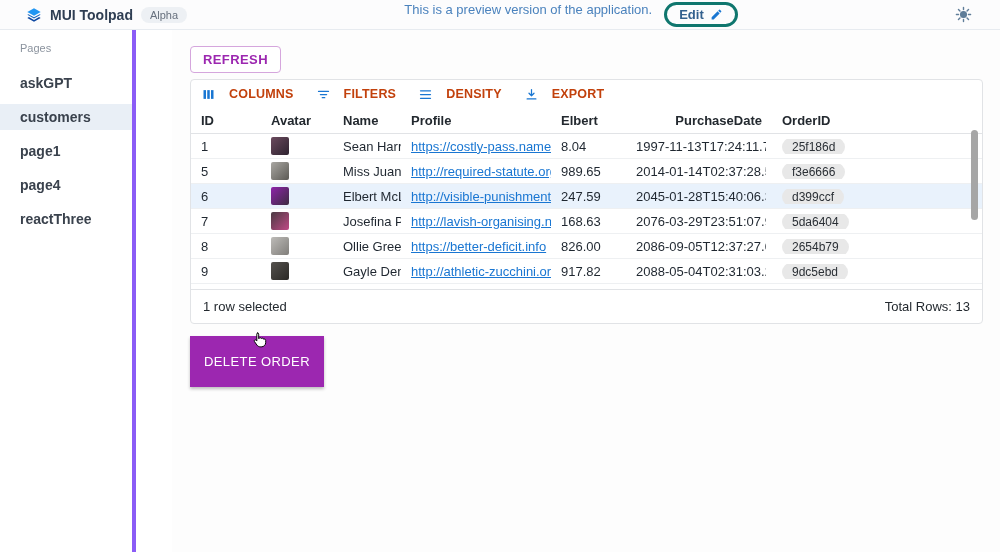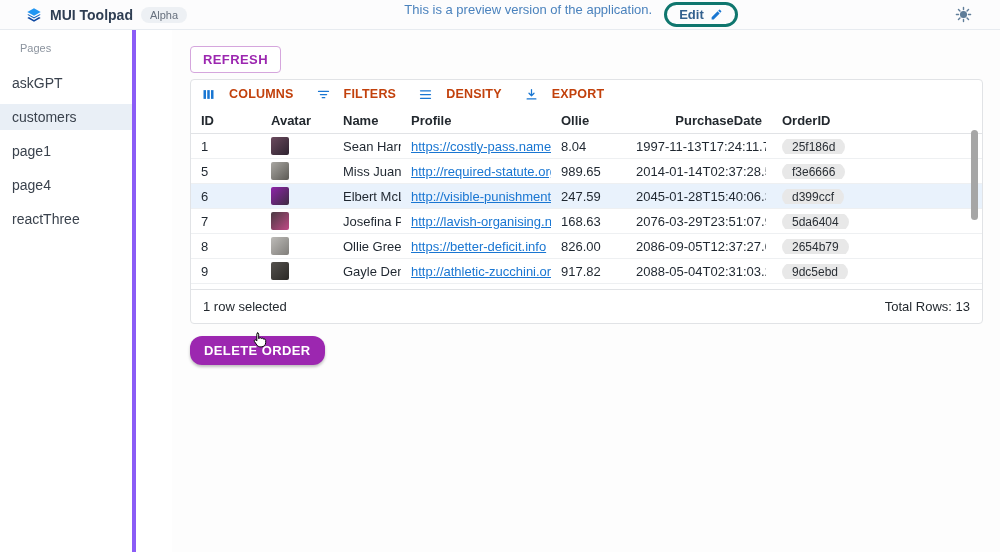--- a/index.html
+++ b/index.html
@@ -30,22 +30,22 @@
   .sun-btn { background:none; border:none; cursor:pointer; color:#5f7d99; margin-right:14px; padding:0; display:flex; }
 
   
   .sidebar {
     position:absolute; top:30px; left:0; width:136px; bottom:0;
     background:#ffffff; border-right:4px solid #8b5cf6;
   }
   .section-label { font-size:11px; color:#8b939e; padding:12px 0 0 20px; }
   .nav { margin-top:16px; }
   .nav-item {
-    height:26px; line-height:26px; padding-left:12px; margin-bottom:8px;
-    font-size:14px; color:#3a424d; cursor:pointer;
+    height:26px; line-height:26px; padding-left:20px; margin-bottom:8px;
+    font-size:14px; color:#3a424d; cursor:pointer;font-weight:bold;
   }
   .nav-item.selected { background:#e9eff6; }
 
   
   .main {
     position:absolute; top:30px; left:172px; right:0; bottom:0;
     padding:16px 0 0 18px; background:#fdfdfd;
   }
   .refresh-btn {
     border:1px solid #d5a6dd; color:#9c27b0; background:#fff;
@@ -77,21 +77,21 @@
   .grid-spacer { height:5px; }
   .grid-footer {
     border-top:1px solid #e1e3e6; height:34px; padding:0 12px;
     display:flex; align-items:center; justify-content:space-between;
     font-size:13px; color:#23292f;
   }
   .vscroll { position:absolute; right:4px; top:50px; width:7px; height:90px; background:#a6a6a6; border-radius:4px; cursor:pointer; }
 
   .delete-btn {
     margin-top:12px; background:#9c27b0; color:#fff; border:none;
-    border-radius:12px; padding:7px 14px; font-size:13px; font-weight:bold;
+    border-radius:0; padding:18px 14px; font-size:13px; font-weight:normal;
     letter-spacing:0.4px; box-shadow:0 2px 3px rgba(0,0,0,0.25);
     cursor:pointer; font-family:inherit;
   }
   .mouse-cursor { position:absolute; left:250px; top:331px; width:18px; height:18px; z-index:10; pointer-events:none; }
   svg { display:block; }
 </style>
 </head>
 <body>
 
 <header class="topbar">
@@ -181,21 +181,21 @@
         </span>
         <span>EXPORT</span>
       </button>
     </div>
 
     <div class="grid-row h-row">
       <div class="cell">ID</div>
       <div class="cell">Avatar</div>
       <div class="cell">Name</div>
       <div class="cell">Profile</div>
-      <div class="cell">Ollie</div>
+      <div class="cell">Elbert</div>
       <div class="cell c-date">PurchaseDate</div>
       <div class="cell c-order">OrderID</div>
     </div>
 
     <div id="grid-rows">
   <div class="grid-row body-row">
     <div class="cell c-id">1</div>
     <div class="cell">
       <span class="avatar" style="background: linear-gradient(135deg, rgb(107, 74, 94) 0%, rgb(46, 35, 48) 100%);"></span>
     </div>

